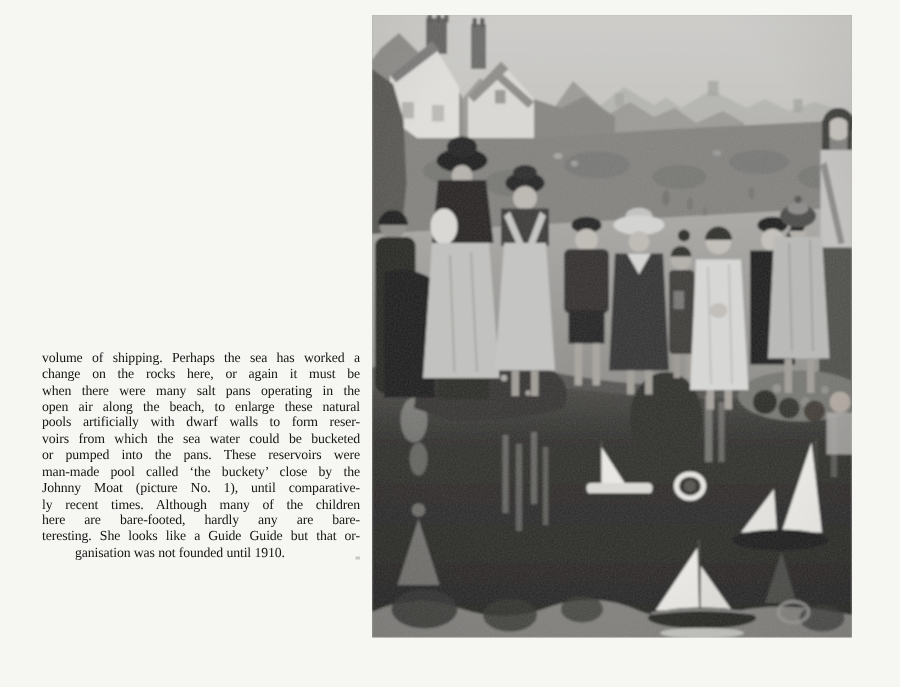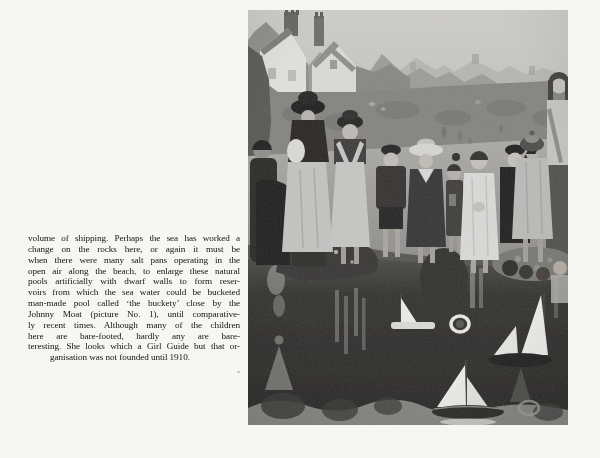--- a/index.html
+++ b/index.html
@@ -31,25 +31,26 @@
 <div class="page">
 
   <div class="caption">
     <div>
         <div class="cap-line">volume of shipping. Perhaps the sea has worked a</div>
         <div class="cap-line">change on the rocks here, or again it must be</div>
         <div class="cap-line">when there were many salt pans operating in the</div>
         <div class="cap-line">open air along the beach, to enlarge these natural</div>
         <div class="cap-line">pools artificially with dwarf walls to form reser-</div>
         <div class="cap-line">voirs from which the sea water could be bucketed</div>
+        <div class="cap-line">or pumped into the pans. These reservoirs were</div>
         <div class="cap-line">man-made pool called ‘the buckety’ close by the</div>
         <div class="cap-line">Johnny Moat (picture No. 1), until comparative-</div>
         <div class="cap-line">ly recent times. Although many of the children</div>
         <div class="cap-line">here are bare-footed, hardly any are bare-</div>
-        <div class="cap-line">teresting. She looks which a Girl Guide but that or-</div>
+        <div class="cap-line">teresting. She looks like a Guide Guide but that or-</div>
         <div class="cap-line last">ganisation was not founded until 1910.</div>
       </div>
   </div>
 
   <div class="photo">
     <svg viewBox="0 0 320 415" xmlns="http://www.w3.org/2000/svg" role="img">
       <defs>
         <linearGradient id="sky" x1="0" y1="0" x2="0" y2="1">
           <stop offset="0" stop-color="#cfcecb"></stop>
             <stop offset="1" stop-color="#bfbebb"></stop>

